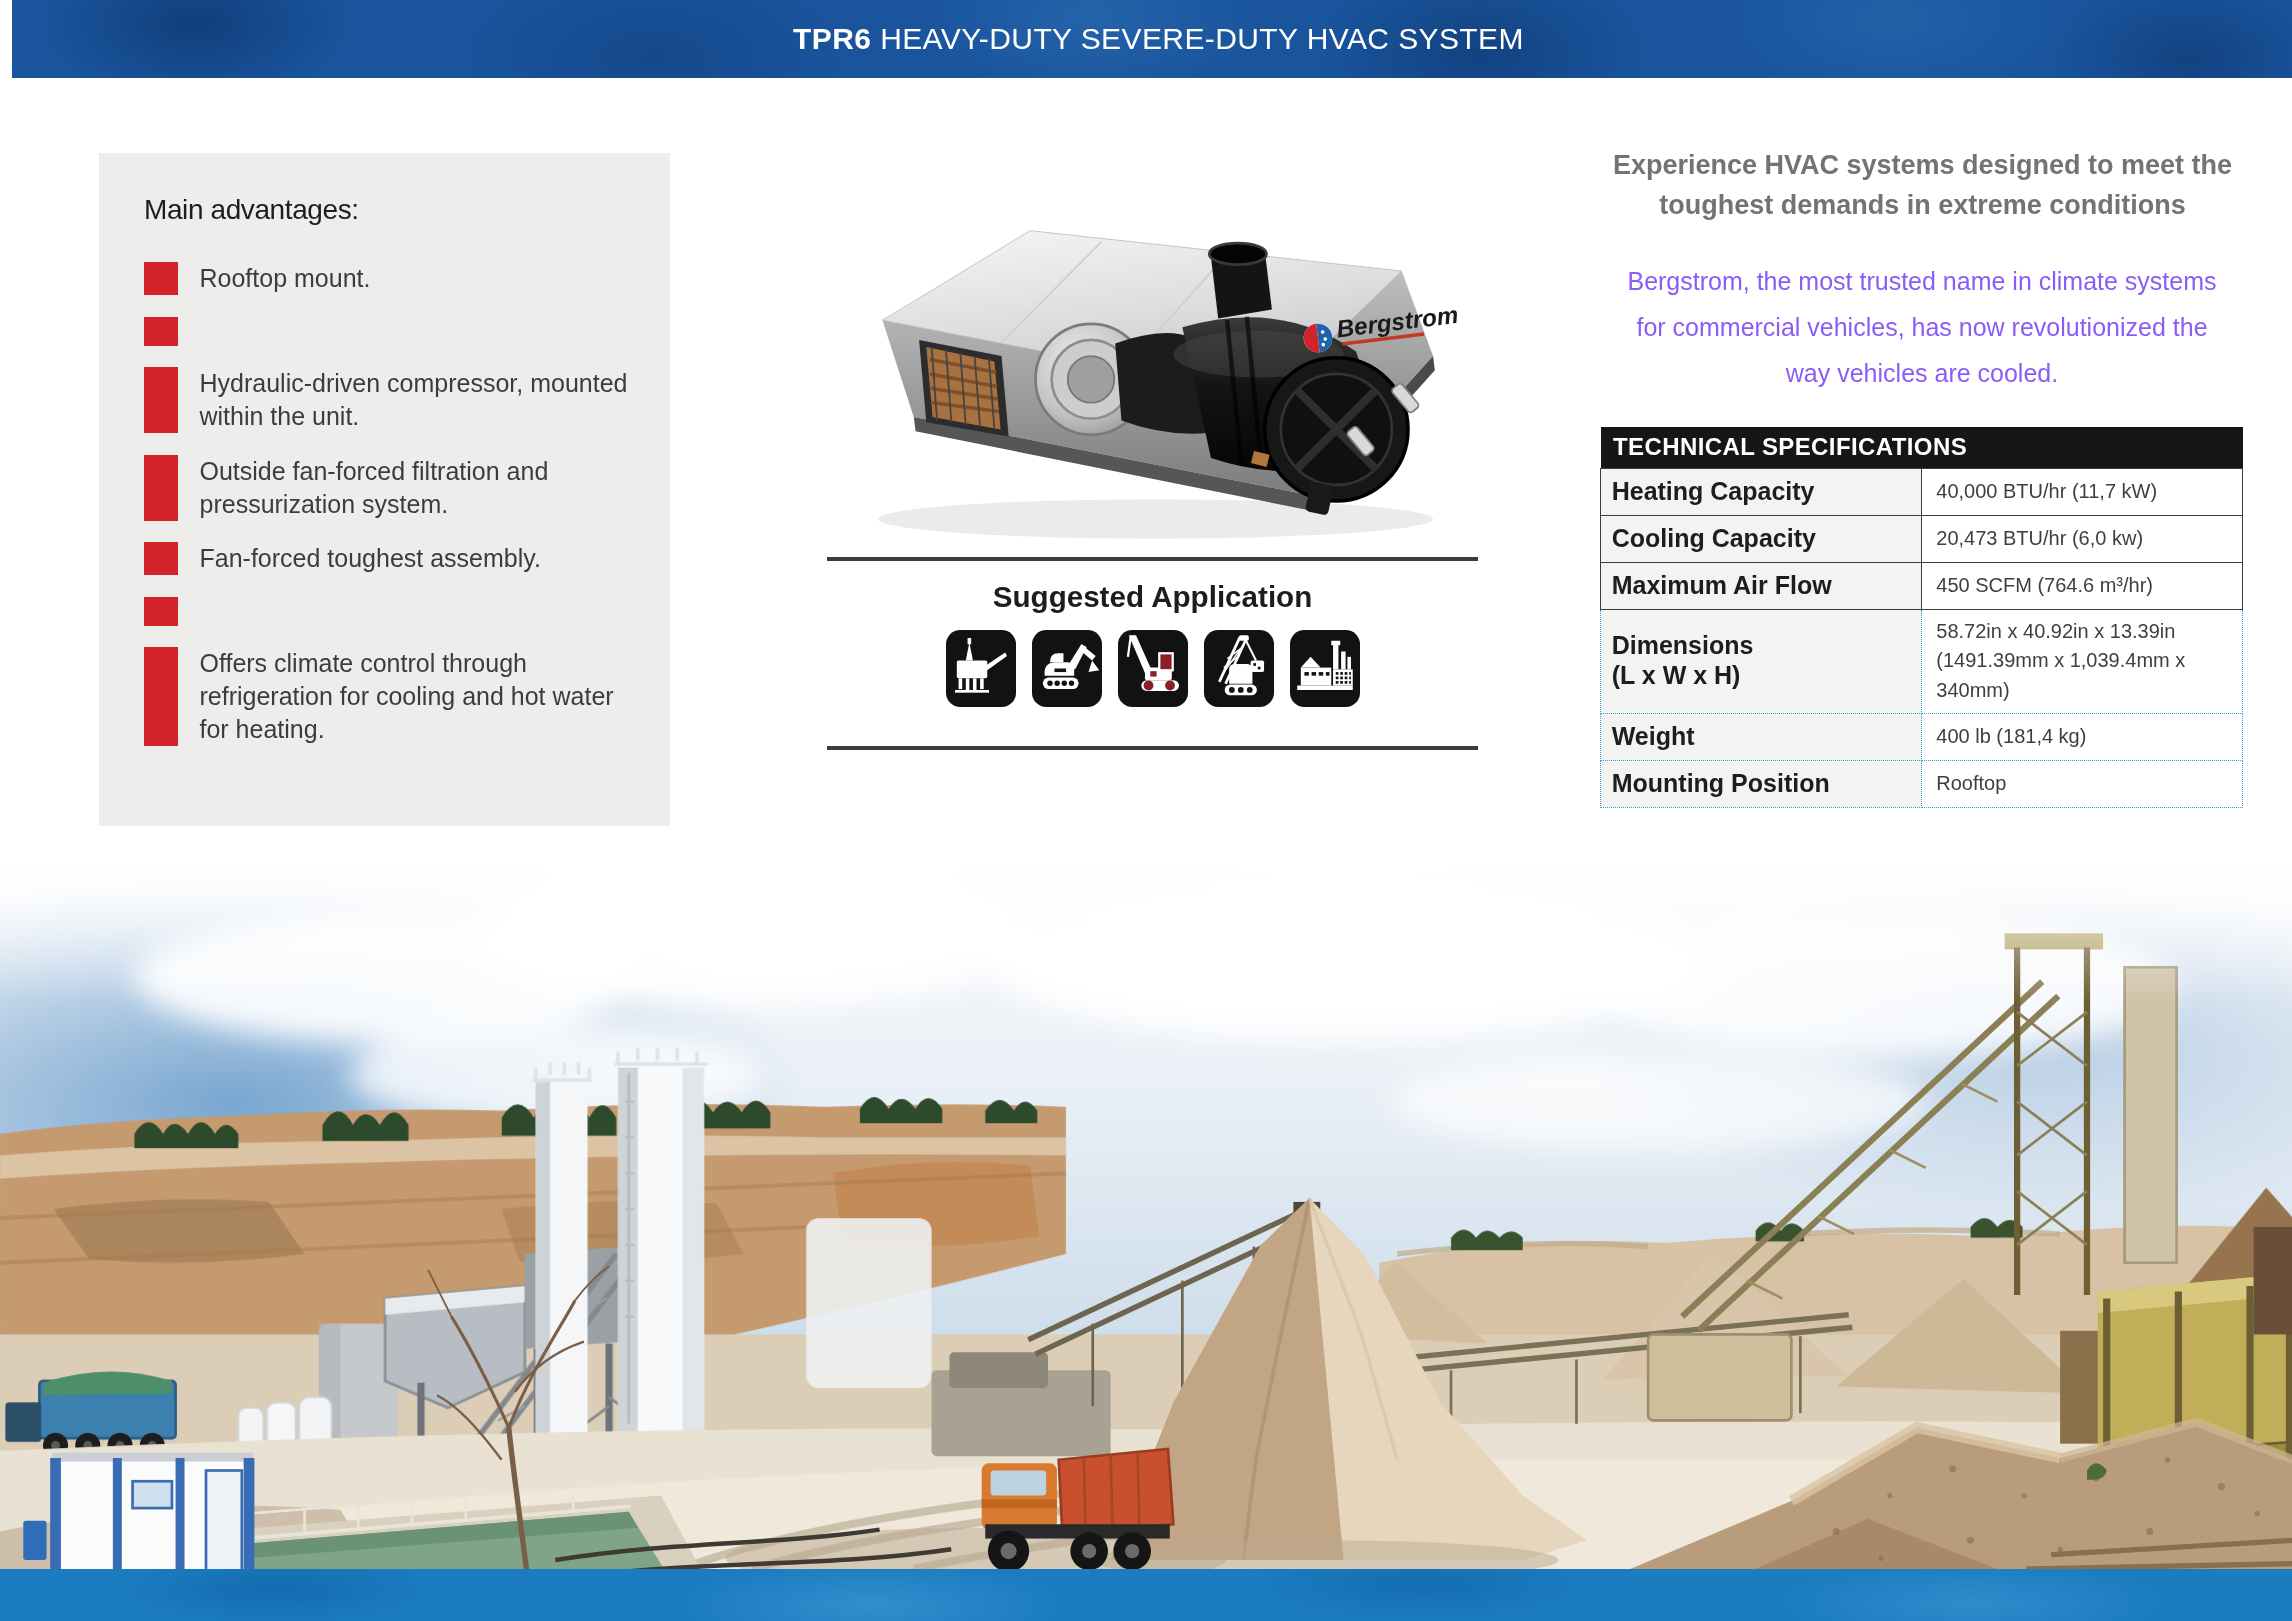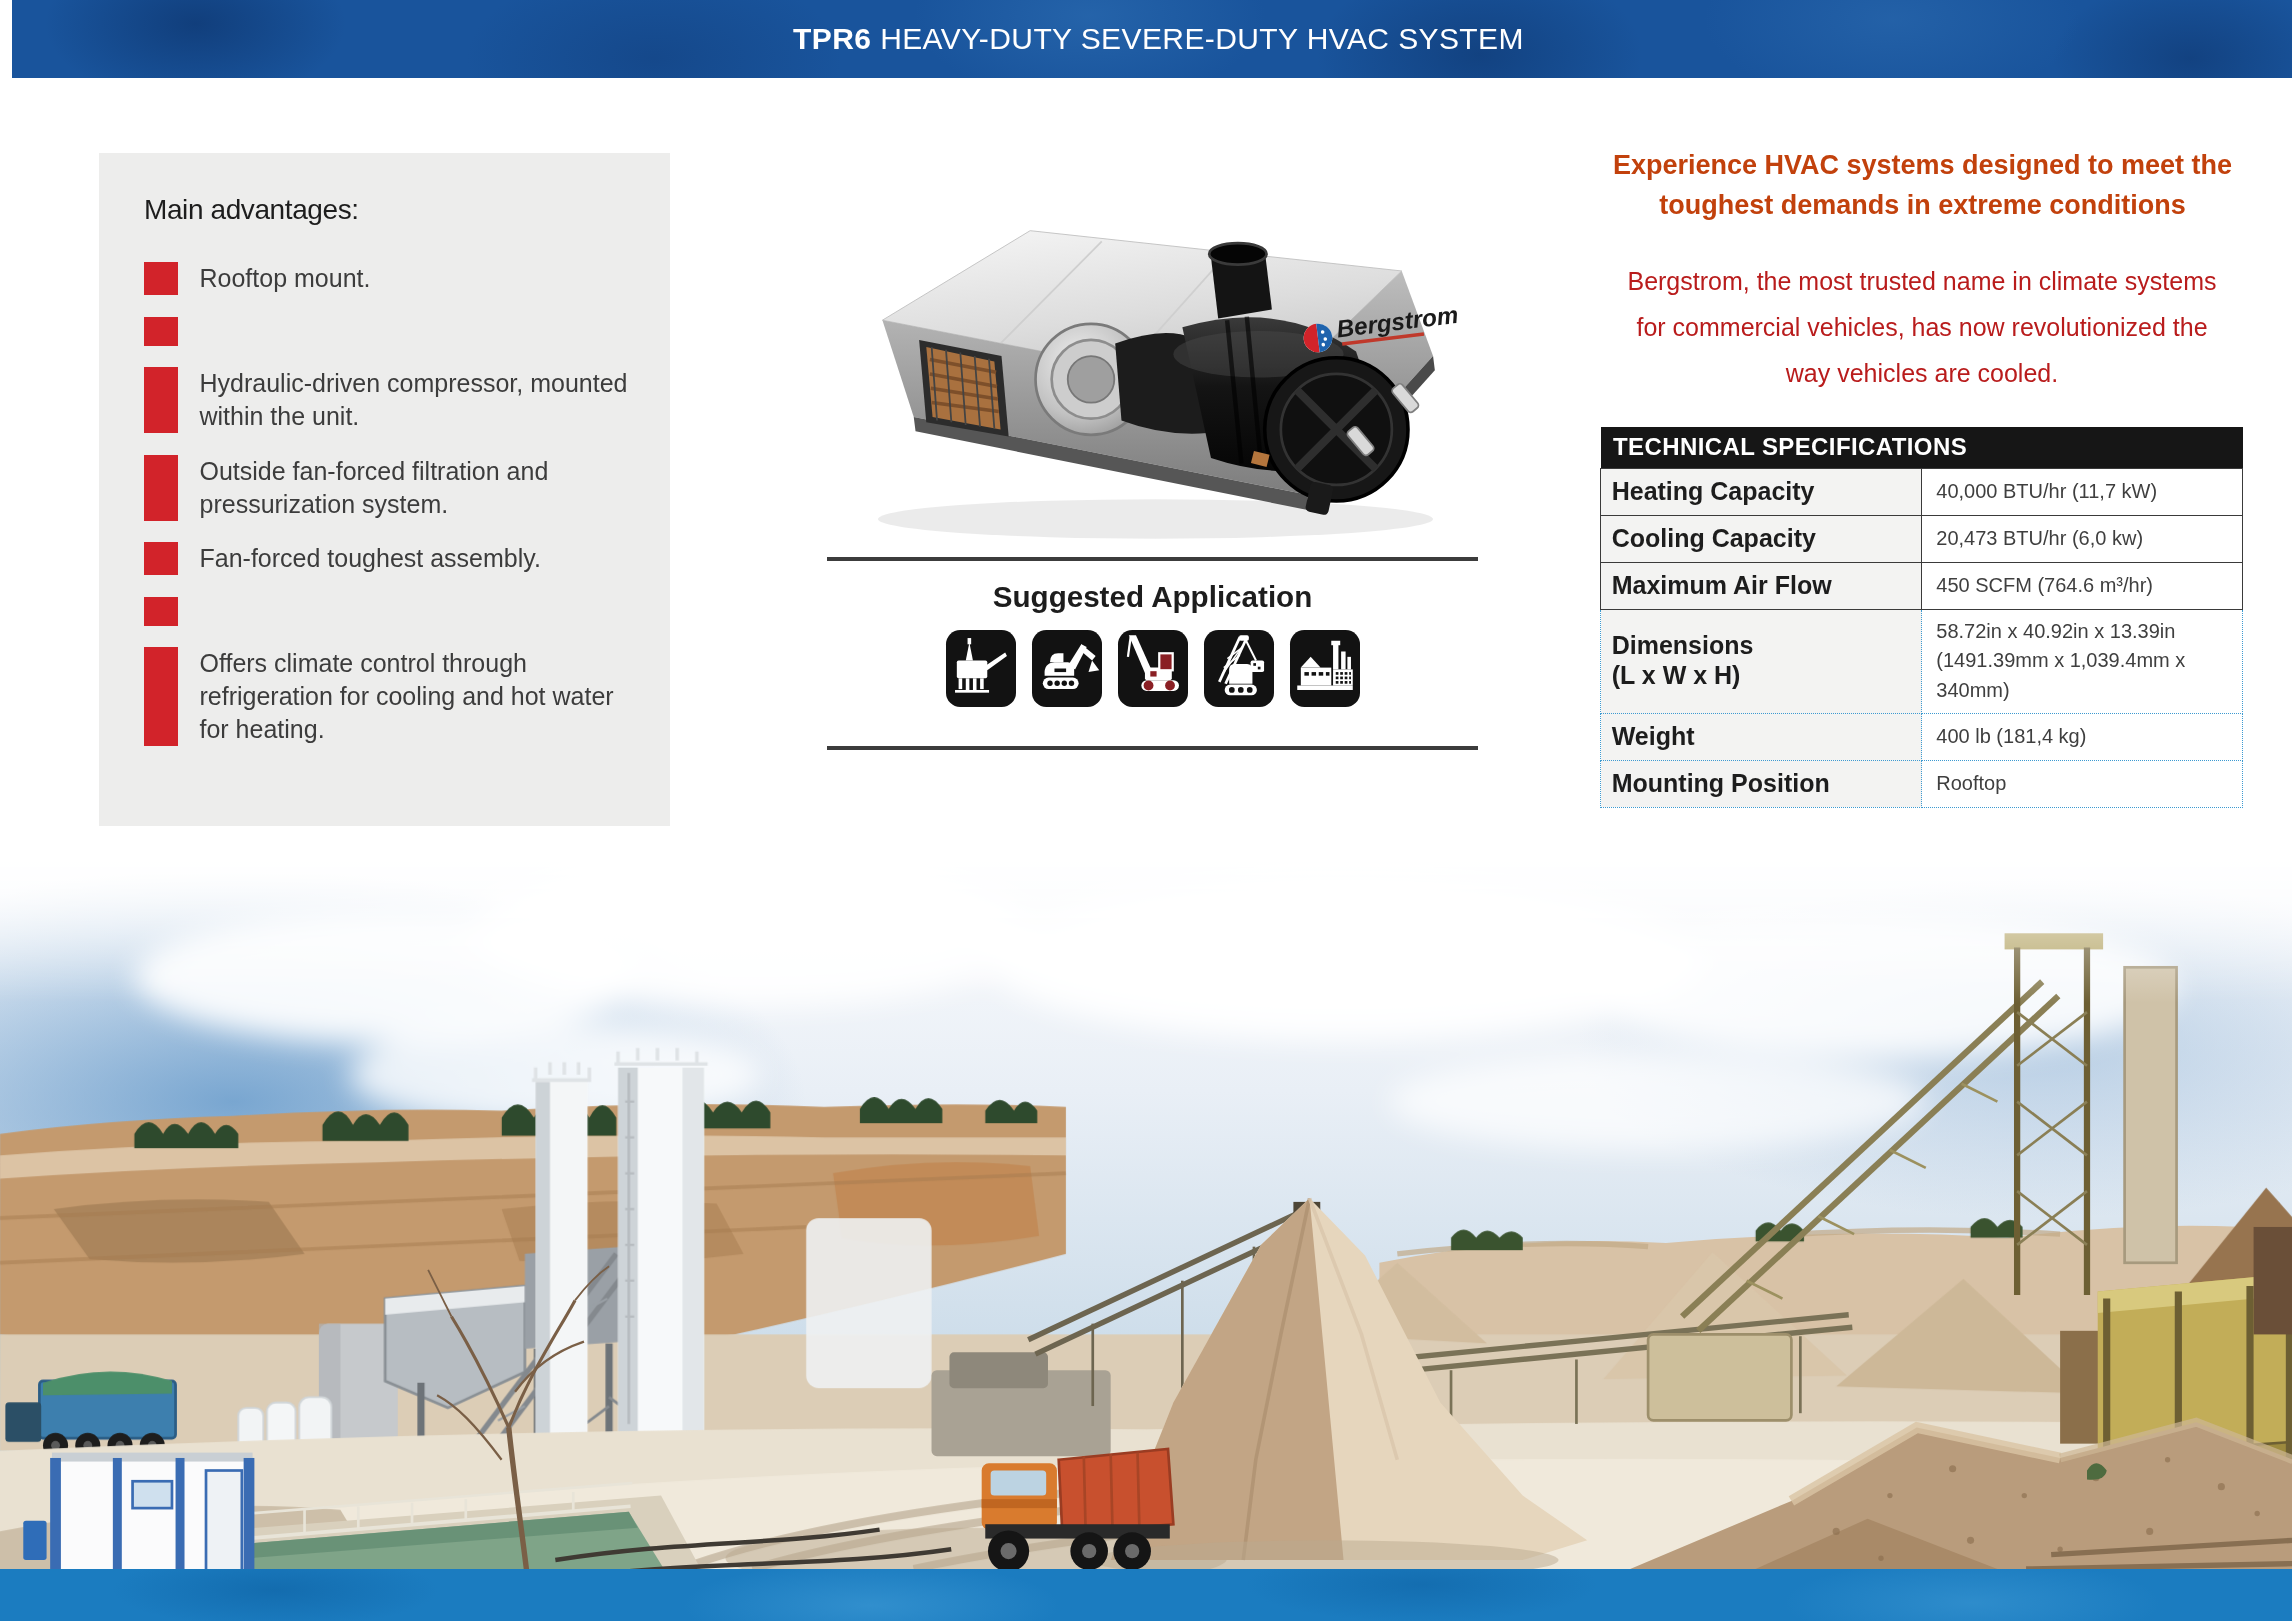--- a/index.html
+++ b/index.html
@@ -65,25 +65,25 @@
   }
   .app-icon {
     width: 70px; height: 77px; border-radius: 14.3px; background: #121212;
     display: flex; align-items: center; justify-content: center;
   }
   .app-icon svg { width: 70px; height: 77px; }
 
   
   .intro-heading {
     position: absolute; left: 1608px; top: 145px; width: 629px;
-    text-align: center; font-size: 27px; font-weight: 700; color: #c2410c; line-height: 40px;
+    text-align: center; font-size: 27px; font-weight: 700; color: #737373; line-height: 40px;
   }
   .intro-par {
     position: absolute; left: 1603px; top: 258px; width: 638px;
-    text-align: center; font-size: 25px; color: #b91c1c; line-height: 46px;
+    text-align: center; font-size: 25px; color: #8b5cf6; line-height: 46px;
   }
   .specs {
     position: absolute; left: 1600px; top: 427px; width: 643px;
     border-collapse: collapse; table-layout: fixed;
   }
   .specs th {
     background: #161616; color: #ffffff; text-align: left;
     font-size: 24px; font-weight: 700; letter-spacing: 0.4px;
     height: 41px; padding-left: 12.5px;
   }

